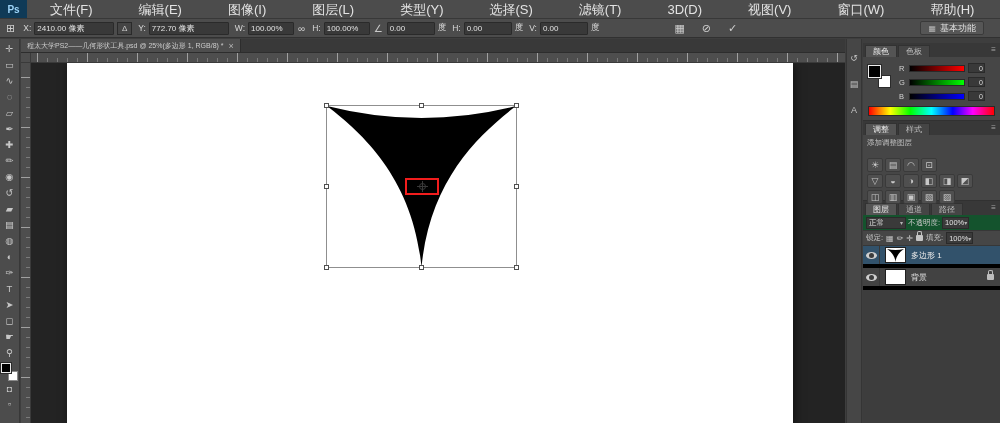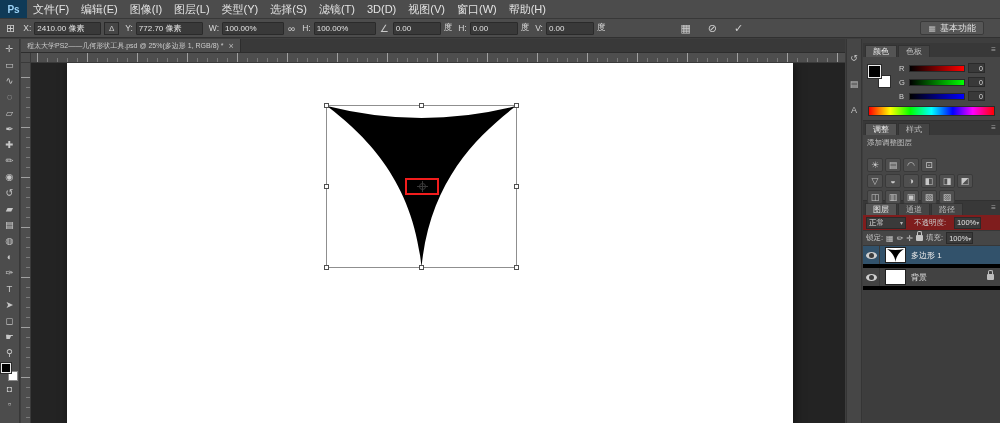--- a/index.html
+++ b/index.html
@@ -4,28 +4,28 @@
 <style>
   *{margin:0;padding:0;box-sizing:border-box}
   html,body{width:1000px;height:423px;overflow:hidden}
   body{font-family:"Liberation Sans","DejaVu Sans",sans-serif;background:#333}
   .app{position:relative;width:1000px;height:423px;background:#3e3e3e;overflow:hidden}
 
   
   .menubar{position:absolute;left:0;top:0;width:1000px;height:19px;background:#4c4c4c;border-bottom:1px solid #383838;display:flex;align-items:stretch}
   .ps-logo{width:27px;display:flex;align-items:center;justify-content:center;background:#0f3a57;color:#9cd3f7;font-size:10px;font-weight:bold}
   .menus{display:flex;align-items:center}
-  .menu-item{padding:0 6px;font-size:11px;color:#e3e3e3;line-height:19px;cursor:default}
+  .menu-item{padding:0 23px;font-size:13px;color:#e3e3e3;line-height:19px;cursor:default}
 
   
   .optionsbar{position:absolute;left:0;top:19px;width:1000px;height:19px;background:#4c4c4c;border-bottom:1px solid #313131;display:flex;align-items:center;font-size:8.5px;color:#d8d8d8;padding:0 6px;gap:3px}
   .refpoint{font-size:11px;color:#cfcfcf;margin-right:2px;line-height:11px}
   .opt-label{margin-left:3px}
   .opt-box{background:#393939;border:1px solid #2a2a2a;border-radius:1px;height:13px;line-height:11px;padding:0 2px;font-size:8px;color:#e2e2e2;overflow:hidden;white-space:nowrap}
-  .w58{width:67px}.w46{width:62px}.w32{width:48px}
+  .w58{width:80px}.w46{width:46px}.w32{width:48px}
   .opt-btn{width:15px;height:13px;background:#454545;border:1px solid #2a2a2a;display:flex;align-items:center;justify-content:center;font-size:8px;color:#ccc}
   .opt-icon{font-size:10px;color:#c9c9c9;margin:0 1px}
   .opt-sep{width:62px}
   .big-icon{font-size:11px;margin:0 7px;color:#cfcfcf}
   .workspace-btn{margin-left:auto;margin-right:10px;display:flex;align-items:center;gap:4px;background:#565656;border:1px solid #3a3a3a;border-radius:2px;height:14px;padding:0 7px;font-size:9px;color:#e2e2e2}
   .ws-icon{font-size:8px;color:#bbb}
 
   
   .toolbar{position:absolute;left:0;top:39px;width:20px;height:384px;background:#4c4c4c;border-right:1px solid #383838;display:flex;flex-direction:column;align-items:center;padding-top:1px}
   .tool{width:18px;height:16px;display:flex;align-items:center;justify-content:center;font-size:9.5px;color:#c6c6c6}
@@ -83,21 +83,21 @@
   .track-b{background:linear-gradient(90deg,#000,#00f)}
   .cp-val{width:17px;height:10px;background:#393939;border:1px solid #2a2a2a;font-size:7px;color:#ddd;text-align:right;line-height:9px;padding-right:1px}
   .cp-spectrum{position:absolute;left:5px;right:5px;bottom:4px;height:10px;border:1px solid #2a2a2a;background:linear-gradient(90deg,#ff0000,#ffff00 17%,#00ff00 33%,#00ffff 50%,#0000ff 67%,#ff00ff 83%,#ff0000)}
 
   .adj-body{position:relative;height:66px;background:#464646;border-bottom:1px solid #313131;padding:3px 4px;flex:none}
   .adj-heading{font-size:7.5px;color:#c2c2c2;margin-bottom:10px}
   .adj-row{display:flex;gap:2px;margin-bottom:2px}
   .adj-icon{width:16px;height:14px;display:flex;align-items:center;justify-content:center;font-size:9px;color:#c8c8c8;background:#4f4f4f;border:1px solid #3a3a3a;border-radius:2px}
 
   .layers-group{flex:1;display:flex;flex-direction:column;min-height:0}
-  .lp-controls{height:16px;display:flex;align-items:center;gap:8px;padding:0 3px;border-bottom:1px solid #373737;font-size:7.5px;color:#c9c9c9;background:#7f1d1d;flex:none}
+  .lp-controls{height:16px;display:flex;align-items:center;gap:2px;padding:0 3px;border-bottom:1px solid #373737;font-size:7.5px;color:#c9c9c9;background:#14532d;flex:none}
   .lp-select{display:flex;align-items:center;justify-content:space-between;background:#3a3a3a;border:1px solid #2a2a2a;height:12px;font-size:7.5px;color:#e0e0e0;padding:0 2px}
   .sel-blend{width:40px}.sel-pct{width:27px}
   .arrow{font-size:6px;color:#b5b5b5}
   .lp-lockrow{height:15px;display:flex;align-items:center;gap:3px;padding:0 3px;border-bottom:1px solid #373737;font-size:7.5px;color:#c9c9c9;background:#464646;flex:none}
   .lock-ic{font-size:8px;color:#c5c5c5}
   .layer-row{height:22px;display:flex;align-items:center;border-bottom:4px solid #000000;background:#424242;flex:none}
   .layer-row.selected{background:#32526b}
   .eye-cell{width:17px;align-self:stretch;border-right:1px solid #383838;display:flex;align-items:center;justify-content:center}
   .eye{position:relative;width:11px;height:7px;background:#cfcfcf;border-radius:50%}
   .eye::after{content:"";position:absolute;left:3px;top:1px;width:5px;height:5px;background:#3c3c3c;border-radius:50%}

